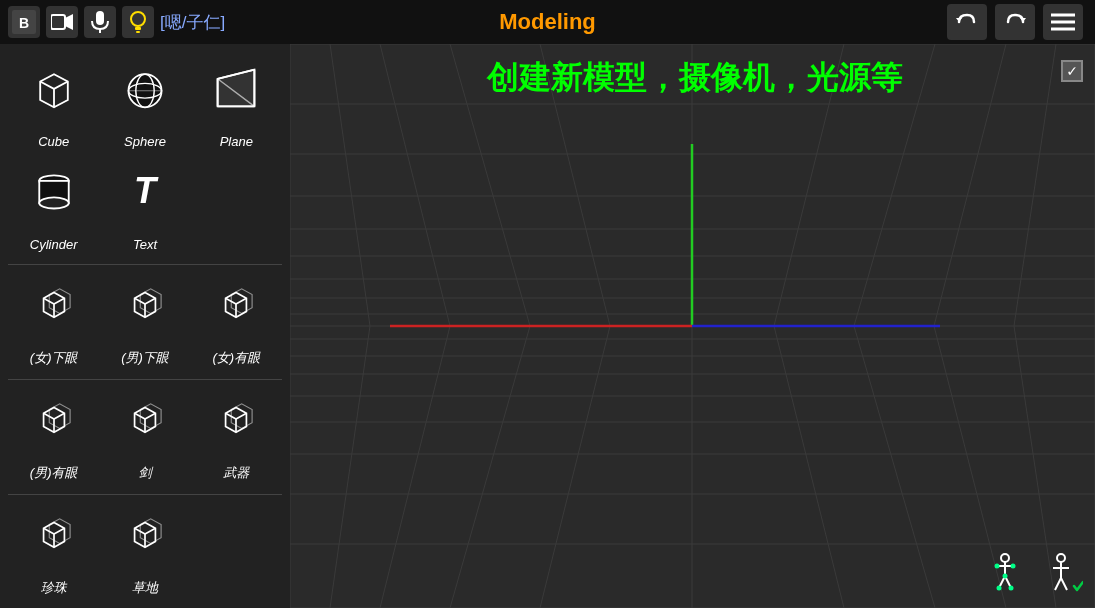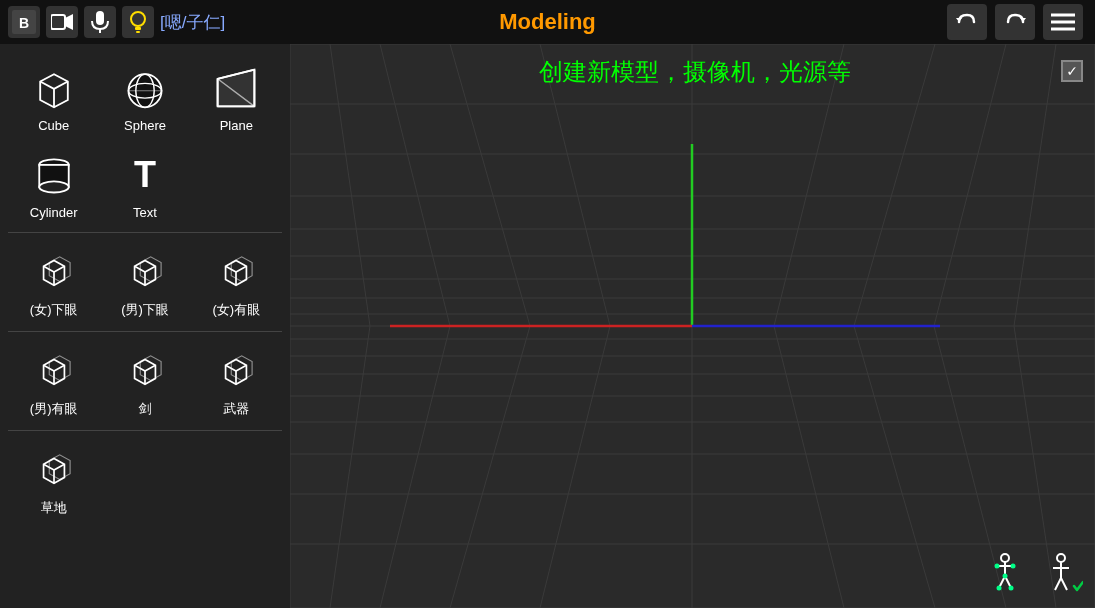--- a/index.html
+++ b/index.html
@@ -71,22 +71,22 @@
       overflow-y: auto;
     }
 
     
     #subtitle {
       position: absolute;
       top: 50px;
       left: 295px;
       right: 0;
       color: #00ff00;
-      font-size: 24px;
-      font-weight: normal;
+      font-size: 32px;
+      font-weight: bold;
       z-index: 6;
       text-align: center;
       padding: 6px 0;
     }
 
     
     #viewport {
       position: absolute;
       top: 44px; left: 290px; right: 0; bottom: 0;
       background: #2a2a2a;
@@ -123,21 +123,22 @@
       grid-template-columns: repeat(3, 1fr);
       gap: 0;
     }
     .item-cell {
       display: flex;
       flex-direction: column;
       align-items: center;
       justify-content: flex-start;
       padding: 8px 4px;
       cursor: pointer;
-      gap: 4px;
+      gap: 20px;
+      font-style: italic;
     }
     .item-icon {
       width: 52px; height: 52px;
       display: flex; align-items: center; justify-content: center;
       font-size: 38px;
       color: white;
     }
     .item-label {
       color: white;
       font-size: 13px;
@@ -369,20 +370,32 @@
           <polygon points="14,10 25,4 36,10 36,24 25,30 14,24" fill="none" stroke="white" stroke-width="1.2" opacity="0.5"></polygon>
         </svg>
       </div>
       <span class="item-label">武器</span>
     </div>
   </div>
 
   <div class="section-sep"></div>
 
   <div class="items-grid">
+    <div class="item-cell">
+      <div class="item-icon">
+        <svg class="small-cube-svg" viewBox="0 0 38 38">
+          <polygon points="8,14 19,8 30,14 30,28 19,34 8,28" fill="none" stroke="white" stroke-width="1.8"></polygon>
+          <line x1="8" y1="14" x2="19" y2="20" stroke="white" stroke-width="1.8"></line>
+          <line x1="30" y1="14" x2="19" y2="20" stroke="white" stroke-width="1.8"></line>
+          <line x1="19" y1="20" x2="19" y2="34" stroke="white" stroke-width="1.8"></line>
+          <polygon points="14,10 25,4 36,10 36,24 25,30 14,24" fill="none" stroke="white" stroke-width="1.2" opacity="0.5"></polygon>
+        </svg>
+      </div>
+      <span class="item-label">珍珠</span>
+    </div>
     <div class="item-cell">
       <div class="item-icon">
         <svg class="small-cube-svg" viewBox="0 0 38 38">
           <polygon points="8,14 19,8 30,14 30,28 19,34 8,28" fill="none" stroke="white" stroke-width="1.8"></polygon>
           <line x1="8" y1="14" x2="19" y2="20" stroke="white" stroke-width="1.8"></line>
           <line x1="30" y1="14" x2="19" y2="20" stroke="white" stroke-width="1.8"></line>
           <line x1="19" y1="20" x2="19" y2="34" stroke="white" stroke-width="1.8"></line>
           <polygon points="14,10 25,4 36,10 36,24 25,30 14,24" fill="none" stroke="white" stroke-width="1.2" opacity="0.5"></polygon>
         </svg>
       </div>

